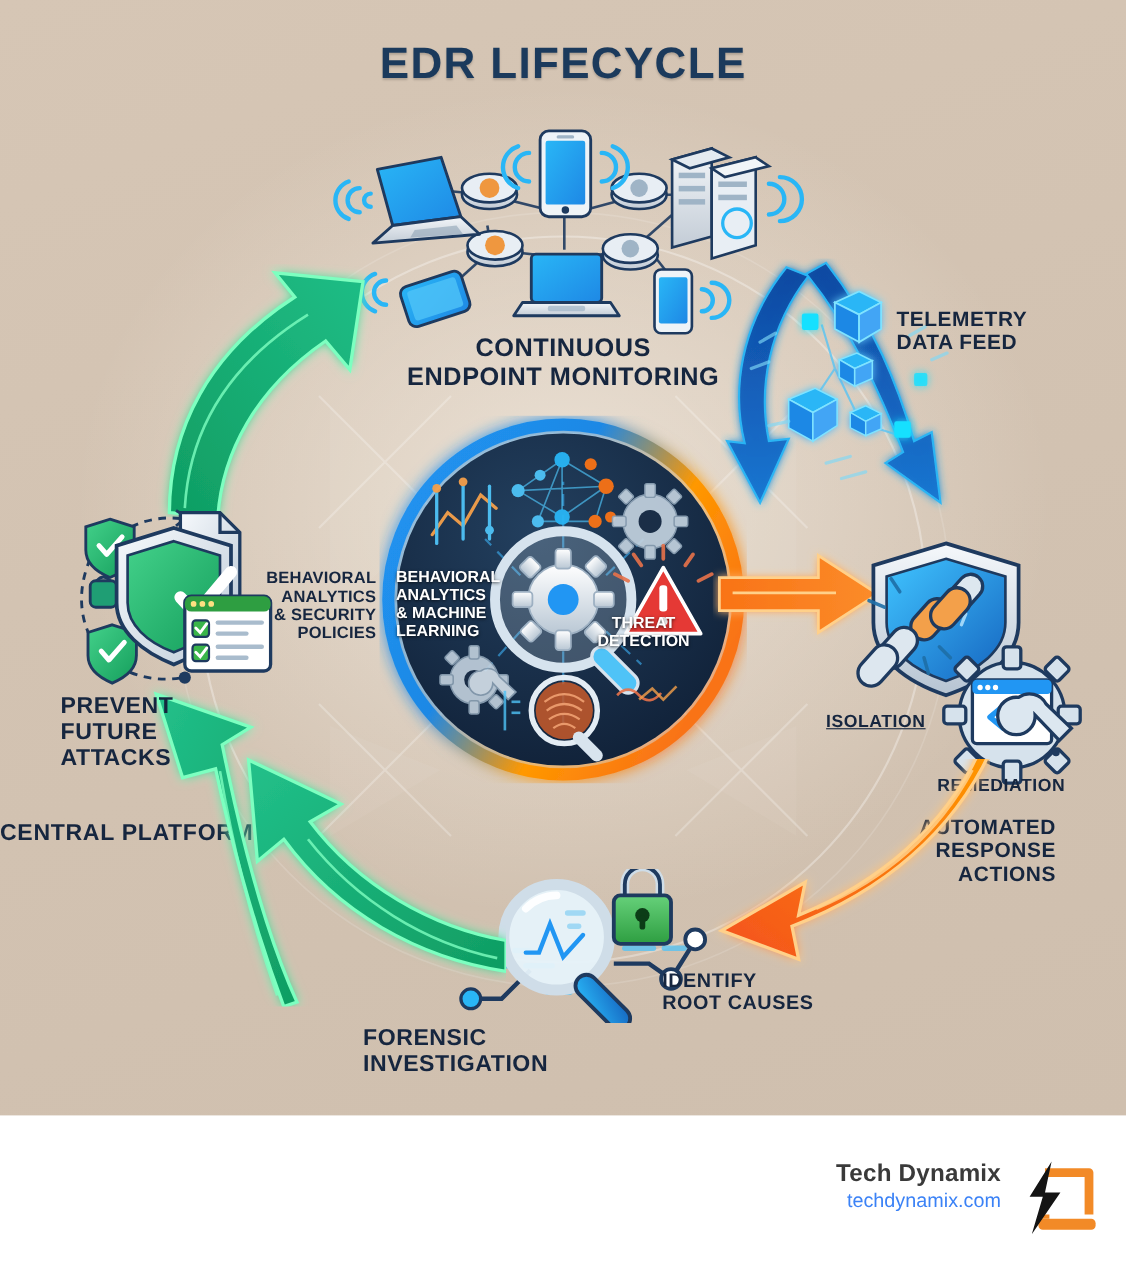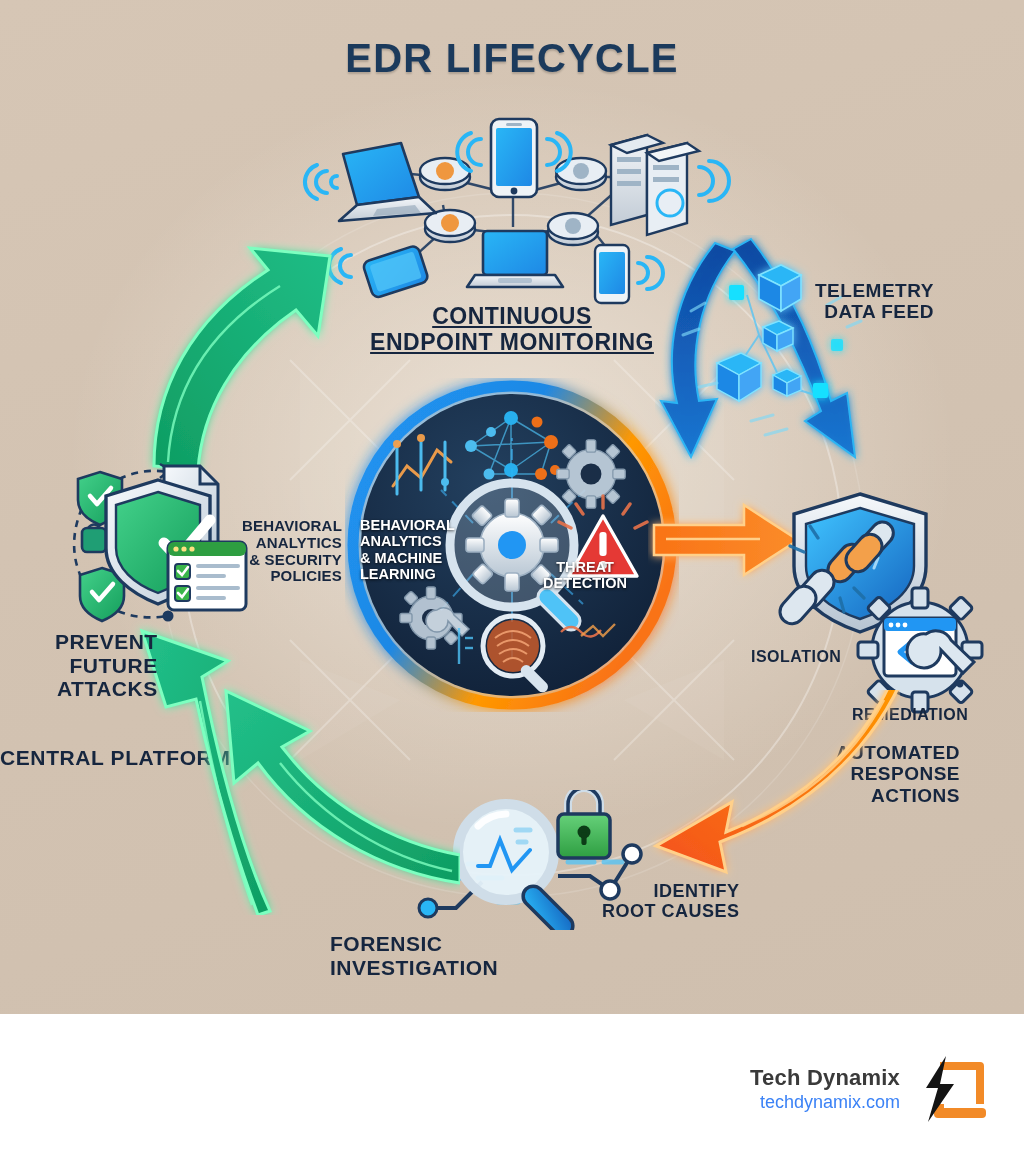--- a/index.html
+++ b/index.html
@@ -10,48 +10,48 @@
   #canvas{
     position:absolute;left:0;top:0;width:1024px;height:1014px;
     background:
       radial-gradient(ellipse 70% 60% at 50% 45%, rgba(255,250,242,.55) 0%, rgba(255,250,242,0) 62%),
       linear-gradient(160deg,#d6c6b5 0%, #d3c3b2 40%, #cfbfae 100%);
     overflow:hidden;
   }
   #bgfx{position:absolute;left:0;top:0;width:1024px;height:1023px;pointer-events:none;}
   .lbl{
     position:absolute;color:#16263f;font-weight:700;letter-spacing:.5px;
-    line-height:1.12;text-transform:uppercase;white-space:pre-line;text-align:right;
+    line-height:1.12;text-transform:uppercase;white-space:pre-line;
   }
   #title{
     position:absolute;left:0;top:36px;width:1024px;text-align:center;
     font-size:40px;font-weight:700;letter-spacing:1.2px;color:#1b3a5c;
     text-shadow:0 2px 2px rgba(0,0,0,.18);
   }
-  #lbl-monitor{left:0;top:304px;width:1024px;text-align:center;font-size:23px;text-decoration:underline;}
+  #lbl-monitor{left:0;top:304px;width:1024px;text-align:center;font-size:23px;}
   #lbl-telemetry{left:815px;top:280px;font-size:19px;}
   #lbl-central{left:0;top:746px;width:1024px;text-align:left;font-size:21px;letter-spacing:.6px;}
-  #lbl-isolation{left:751px;top:648px;font-size:16px;}
+  #lbl-isolation{left:751px;top:648px;font-size:16px;text-decoration:underline;}
   #lbl-remediation{left:852px;top:706px;font-size:16px;}
   #lbl-auto{left:660px;top:742px;width:300px;text-align:right;font-size:19px;}
   #lbl-identify{left:602px;top:881px;font-size:18px;}
   #lbl-forensic{left:330px;top:932px;width:336px;text-align:left;font-size:21px;}
   #lbl-prevent{left:55px;top:618px;font-size:21px;margin-top:12px;}
   #lbl-behav-sec{left:195px;top:518px;width:147px;text-align:right;font-size:15px;letter-spacing:.2px;}
   .core-lbl{
     position:absolute;color:#ffffff;font-weight:700;text-transform:uppercase;
     line-height:1.13;white-space:pre-line;text-shadow:0 1px 3px rgba(0,0,0,.75);
   }
   #core-ml{left:360px;top:517px;width:120px;text-align:left;font-size:14.5px;}
   #core-threat{left:537px;top:559px;width:96px;text-align:center;font-size:14.5px;}
   #footer{
     position:absolute;left:0;top:1023px;width:1024px;height:131px;background:#ffffff;
     display:flex;align-items:center;justify-content:flex-end;
   }
-  #brand{display:flex;align-items:center;gap:14px;padding-right:34px;}
+  #brand{display:flex;align-items:flex-start;gap:14px;padding-right:24px;}
   #brand-text{text-align:right;}
   #brand-name{font-size:22px;font-weight:700;color:#3a3a3a;letter-spacing:.2px;}
   #brand-url{font-size:18px;color:#3b82f6;margin-top:1px;}
 </style>
 </head>
 <body>
 
 <div id="canvas">
 
   <svg id="bgfx" viewBox="0 0 1024 1023">

